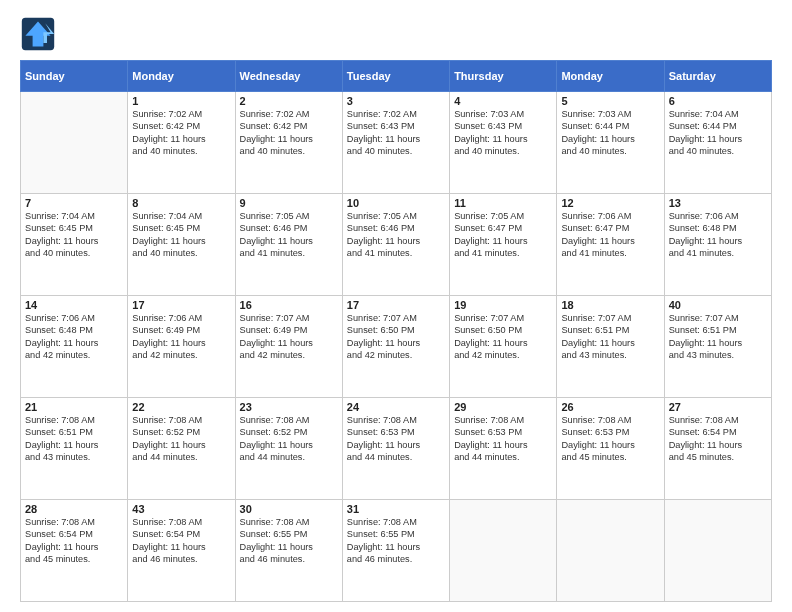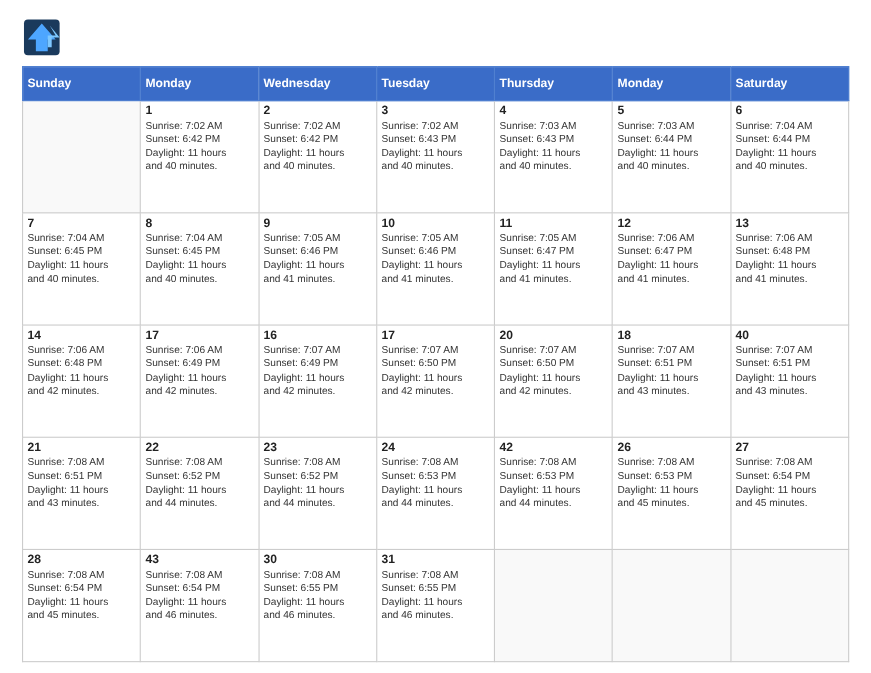--- a/index.html
+++ b/index.html
@@ -237,21 +237,21 @@
             <span class="cell-line">and 42 minutes.</span>
           </td>
           <td>
             <span class="day-num">17</span>
             <span class="cell-line">Sunrise: 7:07 AM</span>
             <span class="cell-line">Sunset: 6:50 PM</span>
             <span class="cell-line">Daylight: 11 hours</span>
             <span class="cell-line">and 42 minutes.</span>
           </td>
           <td>
-            <span class="day-num">20</span>
+            <span class="day-num">19</span>
             <span class="cell-line">Sunrise: 7:07 AM</span>
             <span class="cell-line">Sunset: 6:50 PM</span>
             <span class="cell-line">Daylight: 11 hours</span>
             <span class="cell-line">and 42 minutes.</span>
           </td>
           <td>
             <span class="day-num">18</span>
             <span class="cell-line">Sunrise: 7:07 AM</span>
             <span class="cell-line">Sunset: 6:51 PM</span>
             <span class="cell-line">Daylight: 11 hours</span>
@@ -288,21 +288,21 @@
             <span class="cell-line">and 44 minutes.</span>
           </td>
           <td>
             <span class="day-num">24</span>
             <span class="cell-line">Sunrise: 7:08 AM</span>
             <span class="cell-line">Sunset: 6:53 PM</span>
             <span class="cell-line">Daylight: 11 hours</span>
             <span class="cell-line">and 44 minutes.</span>
           </td>
           <td>
-            <span class="day-num">42</span>
+            <span class="day-num">29</span>
             <span class="cell-line">Sunrise: 7:08 AM</span>
             <span class="cell-line">Sunset: 6:53 PM</span>
             <span class="cell-line">Daylight: 11 hours</span>
             <span class="cell-line">and 44 minutes.</span>
           </td>
           <td>
             <span class="day-num">26</span>
             <span class="cell-line">Sunrise: 7:08 AM</span>
             <span class="cell-line">Sunset: 6:53 PM</span>
             <span class="cell-line">Daylight: 11 hours</span>

